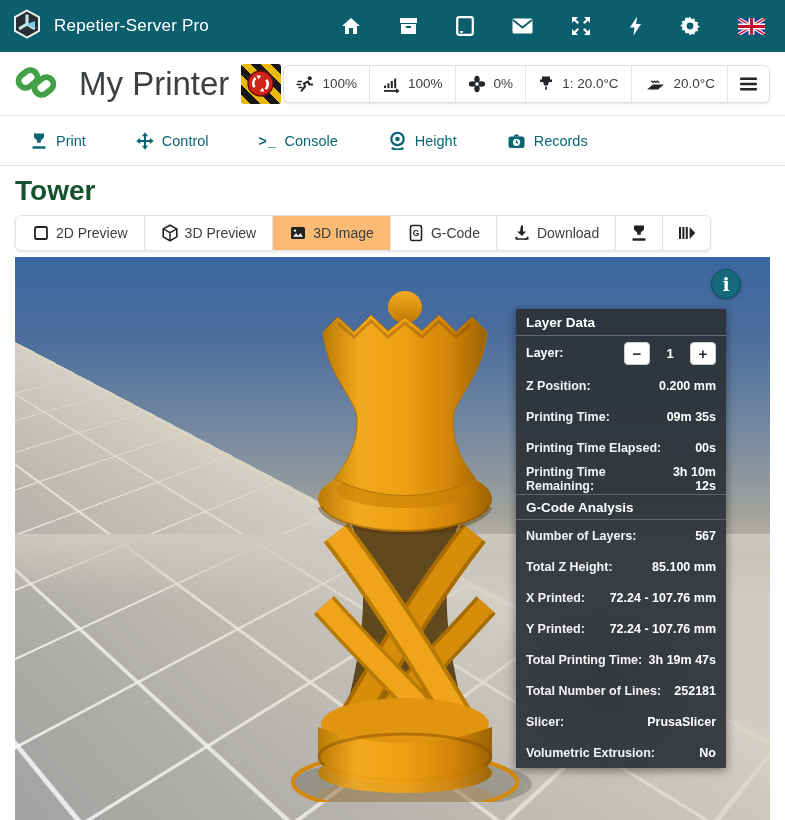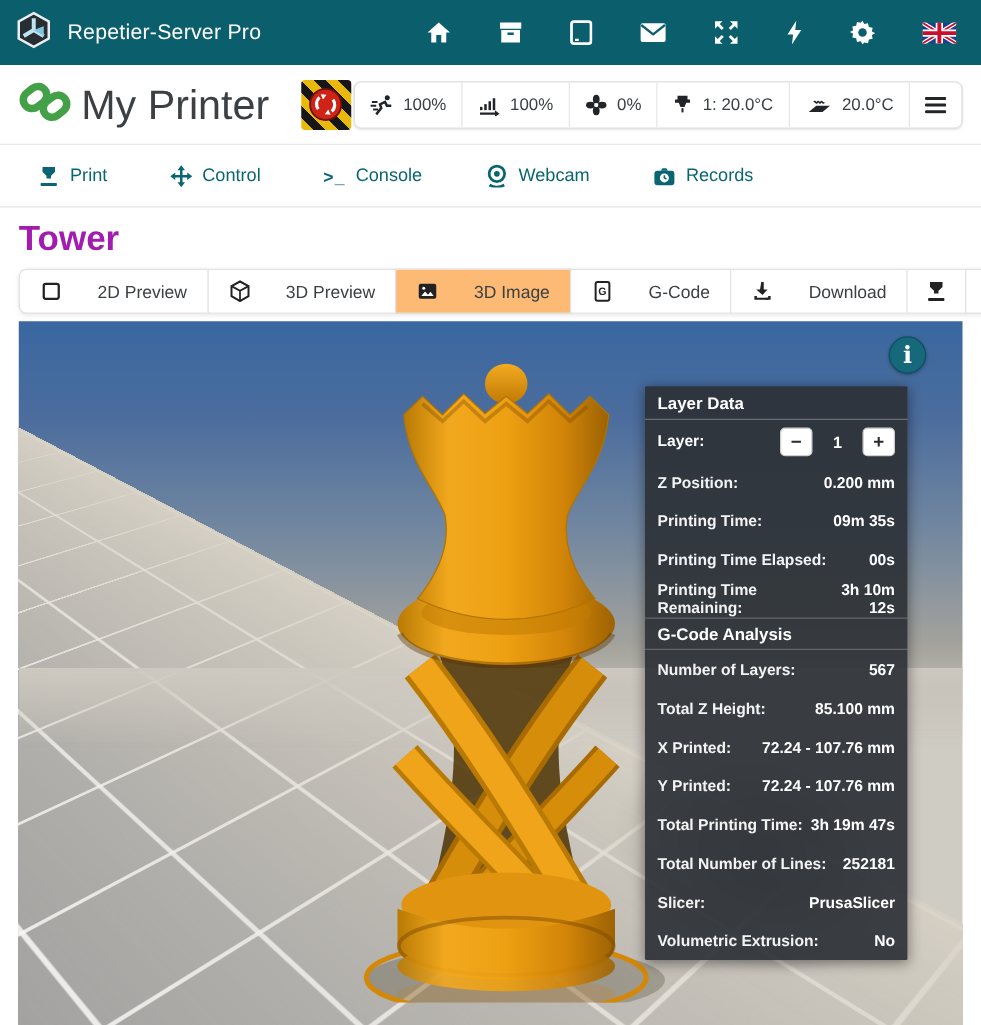--- a/index.html
+++ b/index.html
@@ -16,21 +16,21 @@
   .navbar .brand { display:flex; align-items:center; gap:12px; }
   .navbar .brand-title { font-size:17px; font-weight:500; letter-spacing:.2px; }
   .nav-icons { margin-left:auto; display:flex; align-items:center; gap:34px; }
   .nav-btn { background:none; border:none; cursor:pointer; display:flex; align-items:center; padding:2px; }
   .nav-btn svg { display:block; }
   
   .printer-header {
     height:64px; display:flex; align-items:center; padding:0 15px;
     border-bottom:1px solid #e9e9e9; background:#fff;
   }
-  .printer-title { font-size:33px; font-weight:400; color:#3c4043; margin-left:8px; }
+  .printer-title { font-size:33px; font-weight:400; color:#3c4043; margin-left:22px; }
   .header-right { margin-left:auto; display:flex; align-items:center; gap:2px; }
   .estop-btn {
     width:40px; height:40px; border:none; cursor:pointer; border-radius:3px;
     background:repeating-linear-gradient(45deg,#e8b90c 0 7px,#161616 7px 14px);
     display:flex; align-items:center; justify-content:center; padding:0;
   }
   .badge-group {
     display:flex; align-items:stretch; height:38px; background:#fff;
     border:1px solid #e0e0e0; border-radius:6px;
     box-shadow:0 1px 2px rgba(0,0,0,.10);
@@ -46,24 +46,24 @@
   .tabs {
     height:50px; display:flex; align-items:center; gap:50px; padding:0 30px;
     border-bottom:1px solid #e4e4e4; background:#fff;
   }
   .tab {
     display:flex; align-items:center; gap:8px; background:none; border:none;
     cursor:pointer; color:#0a6573; font-family:inherit; font-size:14.5px; font-weight:500;
   }
   .console-glyph { font-weight:700; font-size:14px; letter-spacing:1px; }
   
-  .page-title { font-size:28px; font-weight:600; color:#a21caf; margin:9px 0 8px 15px; }
+  .page-title { font-size:28px; font-weight:600; color:#14532d; margin:9px 0 8px 15px; }
   .toolbar { display:flex; margin-left:15px; filter:drop-shadow(0 1px 1.5px rgba(0,0,0,.10)); width:max-content; }
   .tbtn {
-    display:flex; align-items:center; gap:28px; height:36px; padding:0 16px;
+    display:flex; align-items:center; gap:6px; height:36px; padding:0 16px;
     background:#fff; border:1px solid #e2e2e2; margin-left:-1px; cursor:pointer;
     font-family:inherit; font-size:14px; color:#3c4043; white-space:nowrap;
   }
   .tbtn:first-child { border-radius:6px 0 0 6px; margin-left:0; }
   .tbtn:last-child { border-radius:0 6px 6px 0; }
   .tbtn.active { background:#fdba74; }
   .tbtn.icon-only { padding:0 14px; }
   
   .viewport {
     position:relative; margin:6px 15px 0; height:566px; overflow:hidden;
@@ -284,21 +284,21 @@
   <button class="tab">
     <span class="console-glyph">&gt;_</span>
     <span>Console</span>
   </button>
   <button class="tab">
     <svg width="19" height="19" viewBox="0 0 19 19">
       <circle cx="9.5" cy="8" r="6.2" fill="none" stroke="#0a6573" stroke-width="2.2"></circle>
       <circle cx="9.5" cy="8" r="2.3" fill="#0a6573"></circle>
       <path d="M3.6,17 q5.9,3.4 11.8,0" fill="none" stroke="#0a6573" stroke-width="2.2"></path>
     </svg>
-    <span>Webcam</span>
+    <span>Height</span>
   </button>
   <button class="tab">
     <svg width="19" height="18" viewBox="0 0 19 18">
       <path d="M6.6,4.6 L8,2.6 h3 l1.4,2 Z" fill="#0a6573"></path>
       <rect x="1.5" y="4.6" width="16" height="11.5" rx="2.4" fill="#0a6573"></rect>
       <circle cx="9.5" cy="10.3" r="3.6" fill="#fff"></circle>
       <path d="M9.5,8.2 v2.1 l1.7,1" fill="none" stroke="#0a6573" stroke-width="1.3"></path>
     </svg>
     <span>Records</span>
   </button>

